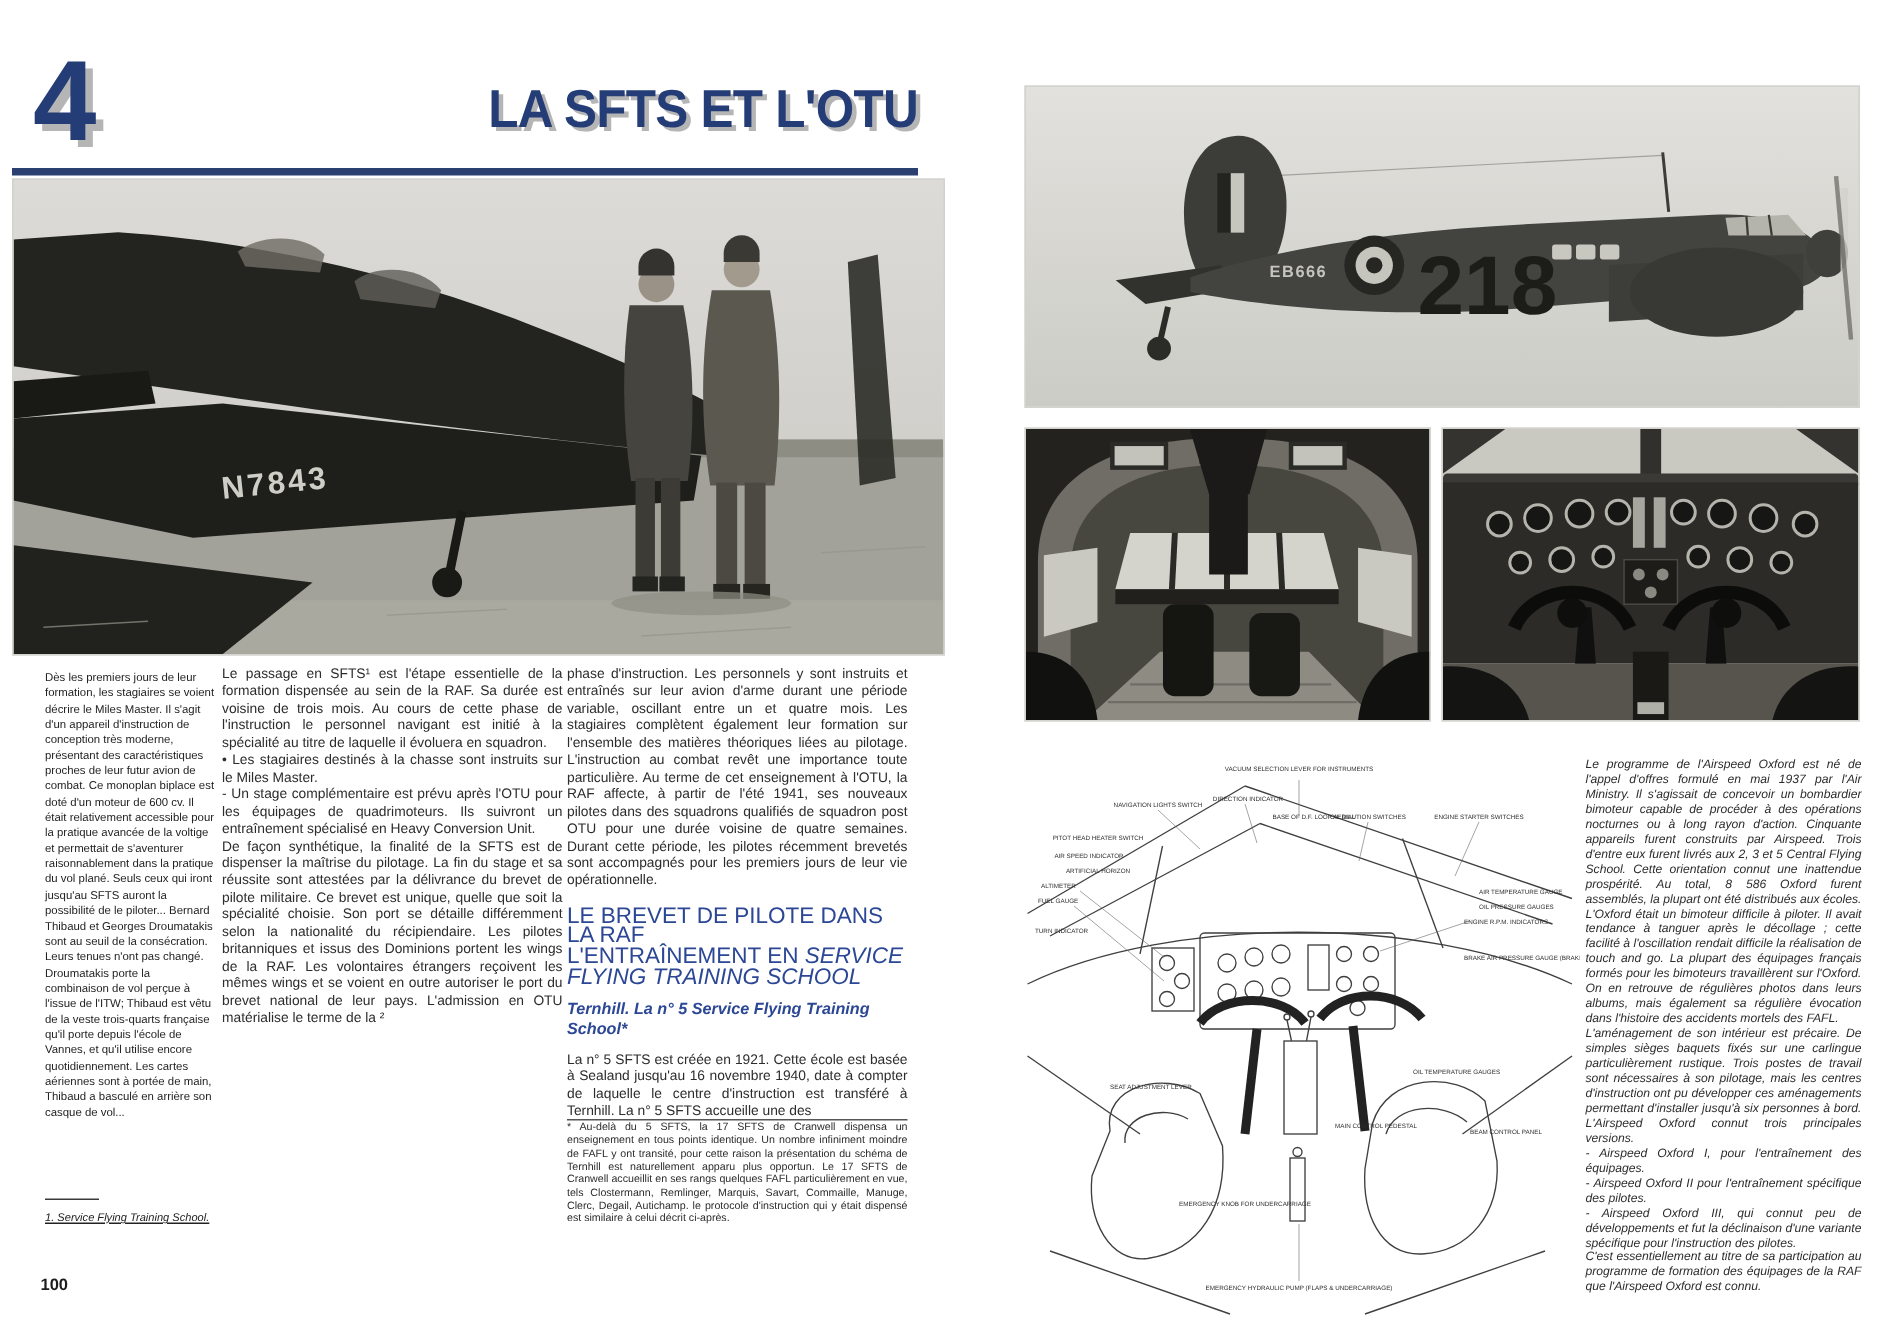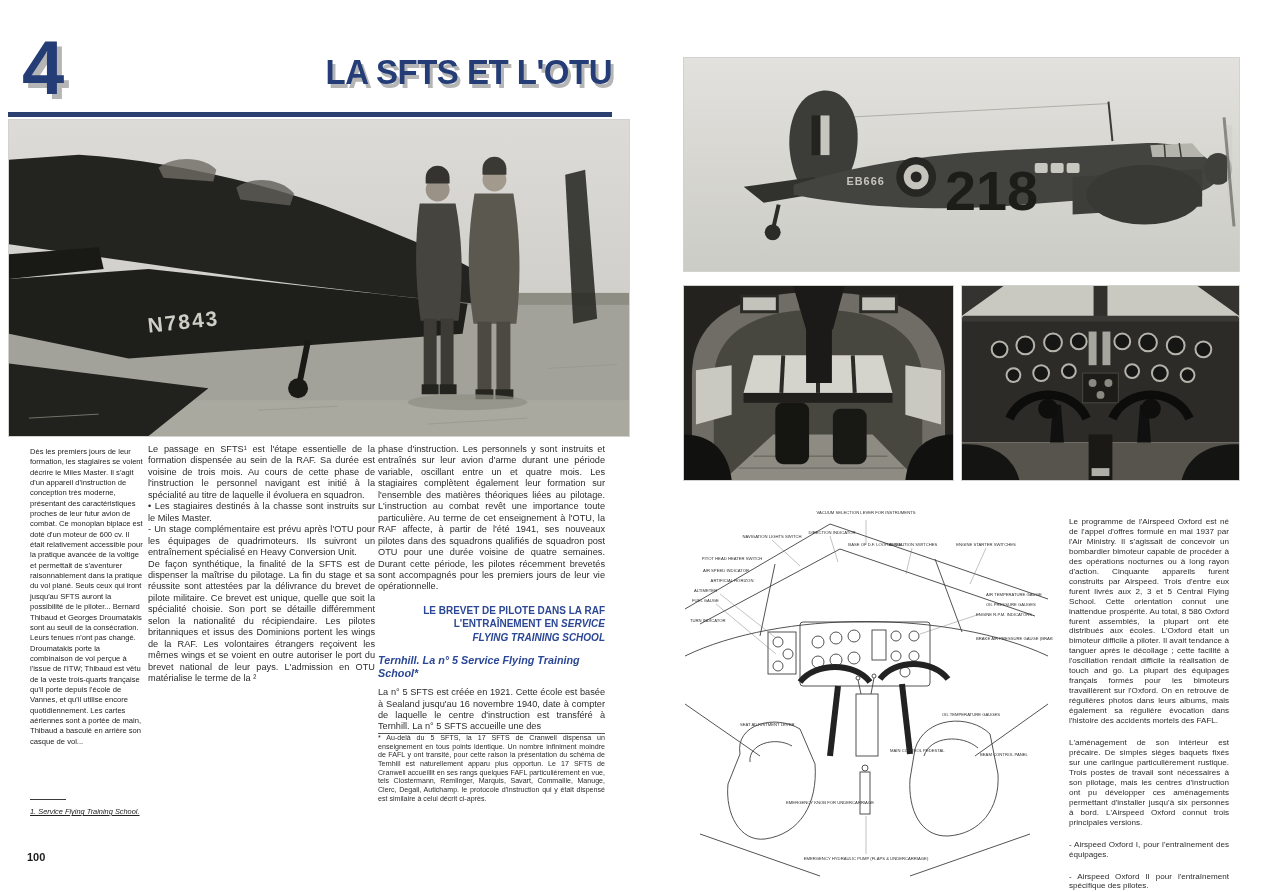--- a/index.html
+++ b/index.html
@@ -23,28 +23,28 @@
   #diagram-box svg{display:block;width:100%;height:100%;}
   
   .photo-caption{position:absolute;left:30px;top:447px;width:113px;font-size:7.6px;line-height:10.35px;color:#222;}
   .caption-rule{position:absolute;left:30px;top:799px;width:36px;height:1px;background:#3a3a3a;}
   .caption-footnote{position:absolute;left:30px;top:807px;width:113px;font-size:7.4px;font-style:italic;color:#222;text-decoration:underline;}
   
   .body-col{position:absolute;top:444px;width:227px;font-size:9.2px;line-height:11.45px;
             text-align:justify;color:#2c2c2c;}
   #col1{left:148px;} #col2{left:378px;}
   .body-col p{margin:0;}
-  .blue-head{color:#2b4795;font-weight:bold;text-align:right;font-size:10px;line-height:13.6px;margin:11px 0 9px;}
+  .blue-head{color:#2b4795;font-weight:normal;text-align:left;font-size:15px;line-height:13.6px;margin:11px 0 9px;}
   .blue-head .it{font-style:italic;}
   .subhead{color:#2b4795;font-weight:bold;font-style:italic;font-size:10.8px;line-height:13.2px;margin:6px 0 7px;text-align:left;}
   .footnote-small{font-size:7.1px;line-height:8.7px;border-top:1px solid #555;padding-top:0;margin-top:7px;text-align:justify;}
   
   .right-col{position:absolute;left:1057px;top:505px;width:184px;font-size:8.1px;line-height:9.95px;
              text-align:justify;color:#2c2c2c;}
-  .right-col p{margin:12px;}
+  .right-col p{margin:0;font-style:italic;}
   
   .page-num{position:absolute;font-size:11px;font-weight:bold;color:#1d1d1d;}
   #pn-left{left:27px;top:851px;} #pn-right{left:1212px;top:851px;margin-top:42px;}
 </style>
 </head>
 <body>
 
 <div class="spread">
 
   <div class="chapter-num">4</div>
@@ -344,17 +344,18 @@
       </g>
     </svg>
   </div>
 
   <div class="right-col">
     <p>Le programme de l'Airspeed Oxford est né de l'appel d'offres formulé en mai 1937 par l'Air Ministry. Il s'agissait de concevoir un bombardier bimoteur capable de procéder à des opérations nocturnes ou à long rayon d'action. Cinquante appareils furent construits par Airspeed. Trois d'entre eux furent livrés aux 2, 3 et 5 Central Flying School. Cette orientation connut une inattendue prospérité. Au total, 8 586 Oxford furent assemblés, la plupart ont été distribués aux écoles. L'Oxford était un bimoteur difficile à piloter. Il avait tendance à tanguer après le décollage ; cette facilité à l'oscillation rendait difficile la réalisation de touch and go. La plupart des équipages français formés pour les bimoteurs travaillèrent sur l'Oxford. On en retrouve de régulières photos dans leurs albums, mais également sa régulière évocation dans l'histoire des accidents mortels des FAFL.</p>
     <p>L'aménagement de son intérieur est précaire. De simples sièges baquets fixés sur une carlingue particulièrement rustique. Trois postes de travail sont nécessaires à son pilotage, mais les centres d'instruction ont pu développer ces aménagements permettant d'installer jusqu'à six personnes à bord. L'Airspeed Oxford connut trois principales versions.</p>
     <p>- Airspeed Oxford I, pour l'entraînement des équipages.</p>
     <p>- Airspeed Oxford II pour l'entraînement spécifique des pilotes.</p>
     <p>- Airspeed Oxford III, qui connut peu de développements et fut la déclinaison d'une variante spécifique pour l'instruction des pilotes.</p>
+    <p>C'est essentiellement au titre de sa participation au programme de formation des équipages de la RAF que l'Airspeed Oxford est connu.</p>
   </div>
 
   <div class="page-num" id="pn-right">101</div>
 
 </div>
 
 </body></html>

